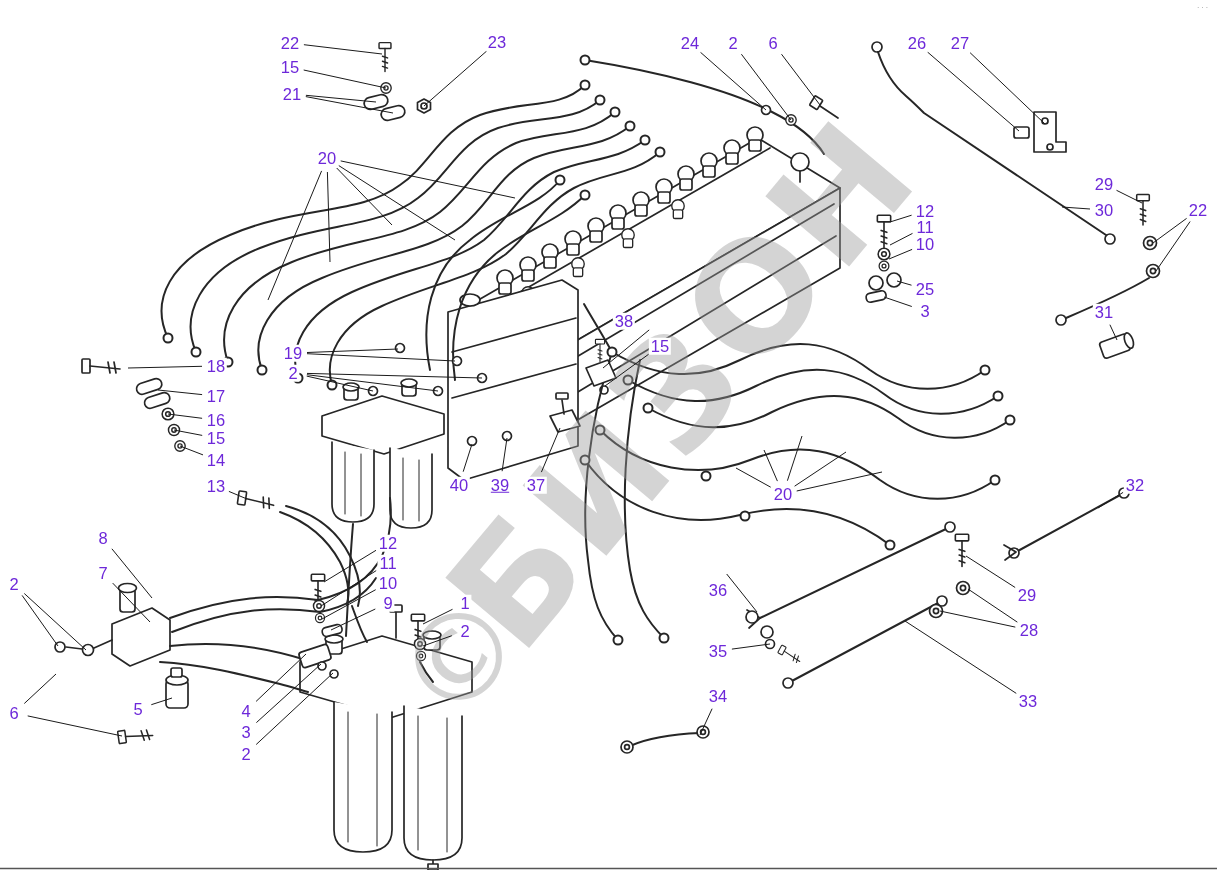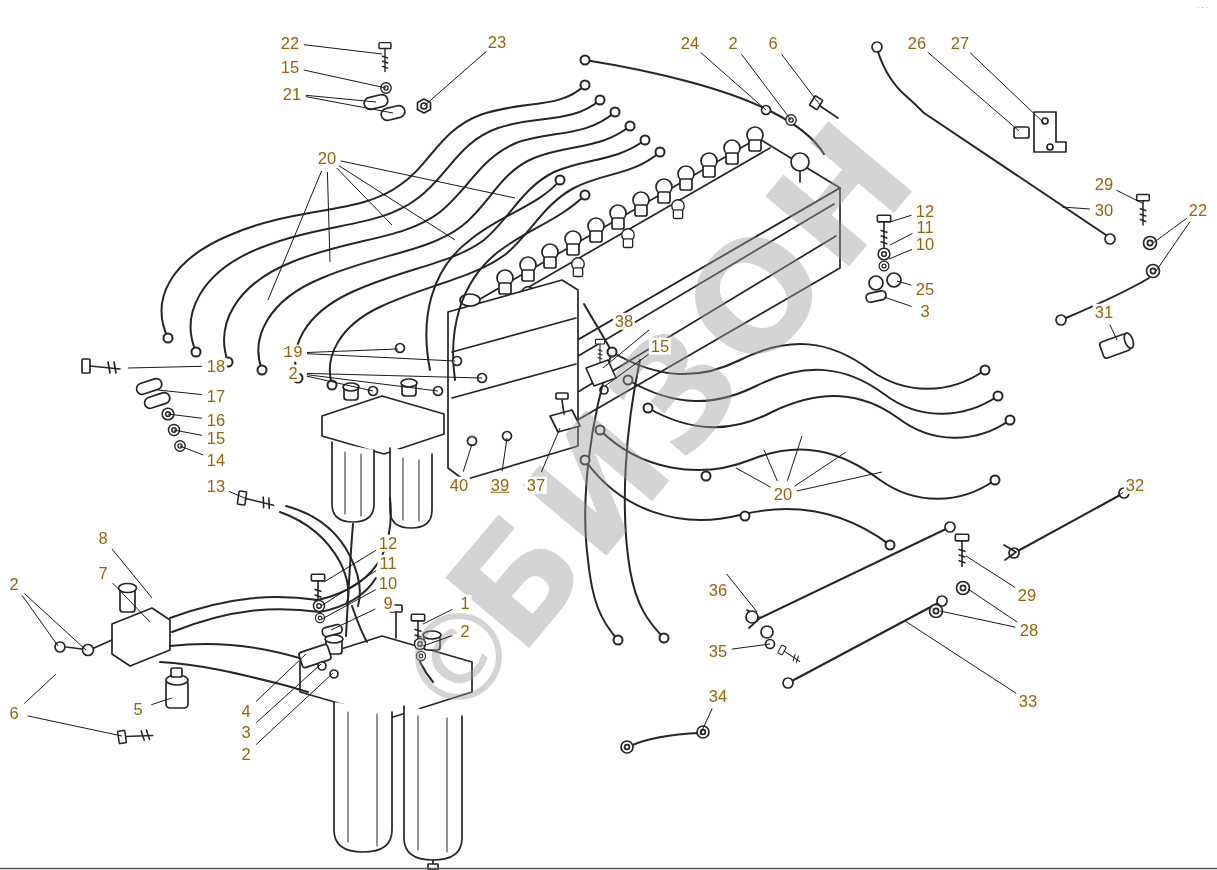--- a/index.html
+++ b/index.html
@@ -1,21 +1,21 @@
 <!DOCTYPE html>
 <html><head>
 <meta charset="utf-8">
 <style>
   html,body{margin:0;padding:0;background:#fff;}
   .stage{position:relative;width:1217px;height:870px;background:#fff;overflow:hidden;
          font-family:"Liberation Sans",sans-serif;}
   .stage svg.art{position:absolute;left:0;top:0;}
   #labels{position:absolute;left:0;top:0;width:100%;height:100%;pointer-events:none;}
   .label{position:absolute;transform:translate(-50%,-50%);
-         font:16.5px "Liberation Sans",sans-serif;color:#a16207;background:#fff;
+         font:16.5px "Liberation Sans",sans-serif;color:#6d28d9;background:#fff;
          padding:0 2px;line-height:1;white-space:nowrap;}
   #leader-layer line{stroke:#1b1b1b;stroke-width:1;}
   .corner{position:absolute;top:4px;right:7px;font-size:7px;color:#9a9a9a;letter-spacing:2px;}
 </style>
 </head>
 <body>
 
 <div class="stage">
 
   <svg class="art" width="1217" height="870" viewBox="0 0 1217 870">
@@ -415,21 +415,21 @@
       <div class="label" style="left: 925px; top: 244px;">10</div>
       <div class="label" style="left: 925px; top: 289px;">25</div>
       <div class="label" style="left: 925px; top: 311px;">3</div>
       <div class="label" style="left: 1104px; top: 312px;">31</div>
       <div class="label" style="left: 216px; top: 366px;">18</div>
       <div class="label" style="left: 216px; top: 396px; text-align: center;">17</div>
       <div class="label" style="left: 216px; top: 420px;">16</div>
       <div class="label" style="left: 216px; top: 438px;">15</div>
       <div class="label" style="left: 216px; top: 460px;">14</div>
       <div class="label" style="left: 216px; top: 486px;">13</div>
-      <div class="label" style="left: 293px; top: 353px; font-family: Liberation Mono, monospace;">19</div>
+      <div class="label" style="left: 293px; top: 353px;">19</div>
       <div class="label" style="left: 293px; top: 373px;">2</div>
       <div class="label" style="left: 624px; top: 321px;">38</div>
       <div class="label" style="left: 660px; top: 346px;">15</div>
       <div class="label" style="left: 459px; top: 485px;">40</div>
       <div class="label" style="left: 500px; top: 485px; text-decoration: underline;">39</div>
       <div class="label" style="left: 536px; top: 485px;">37</div>
       <div class="label" style="left: 783px; top: 494px;">20</div>
       <div class="label" style="left: 1135px; top: 485px;">32</div>
       <div class="label" style="left: 718px; top: 590px;">36</div>
       <div class="label" style="left: 1027px; top: 595px;">29</div>

